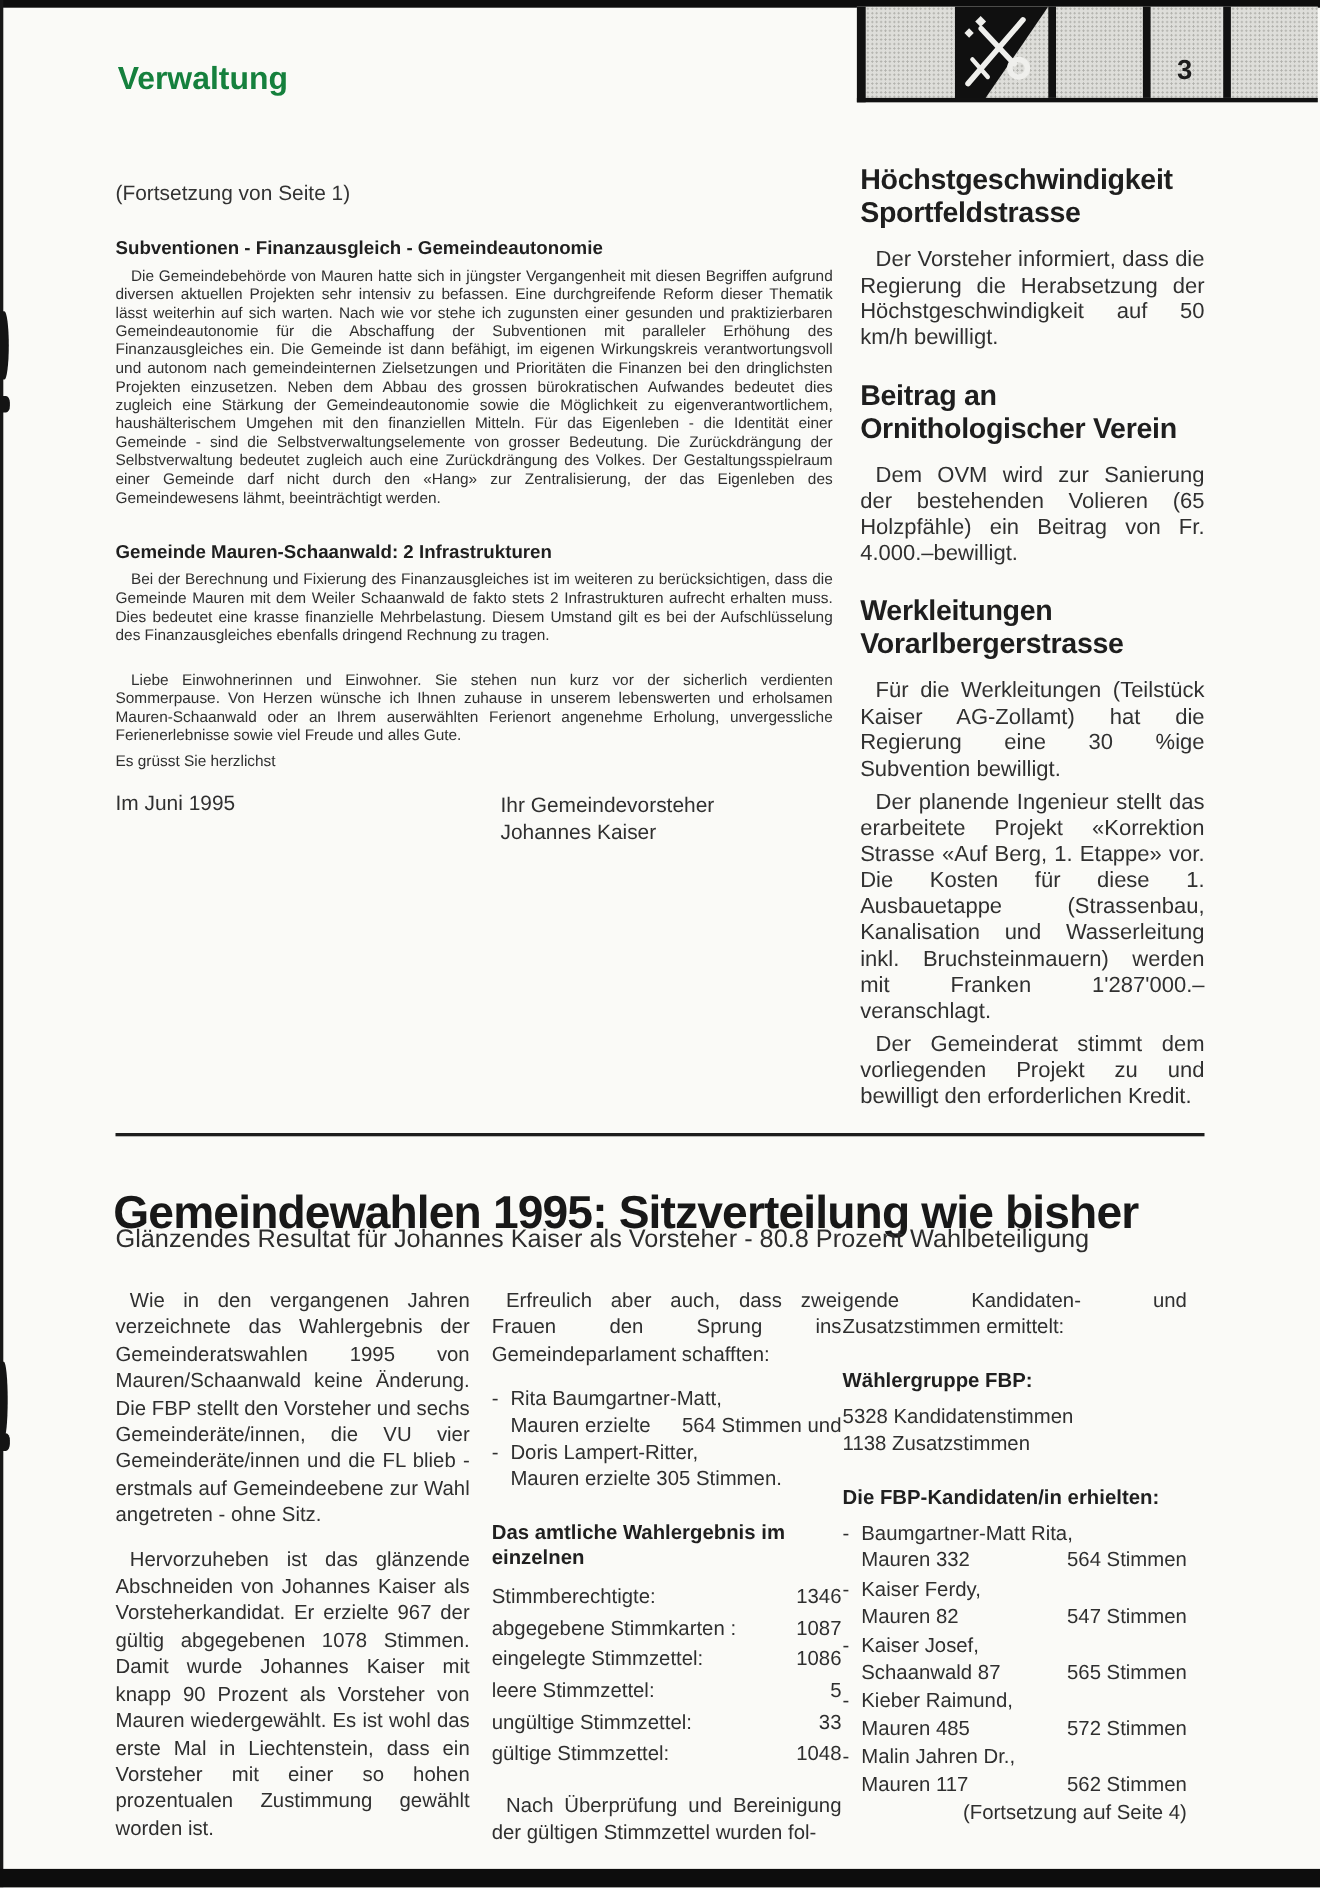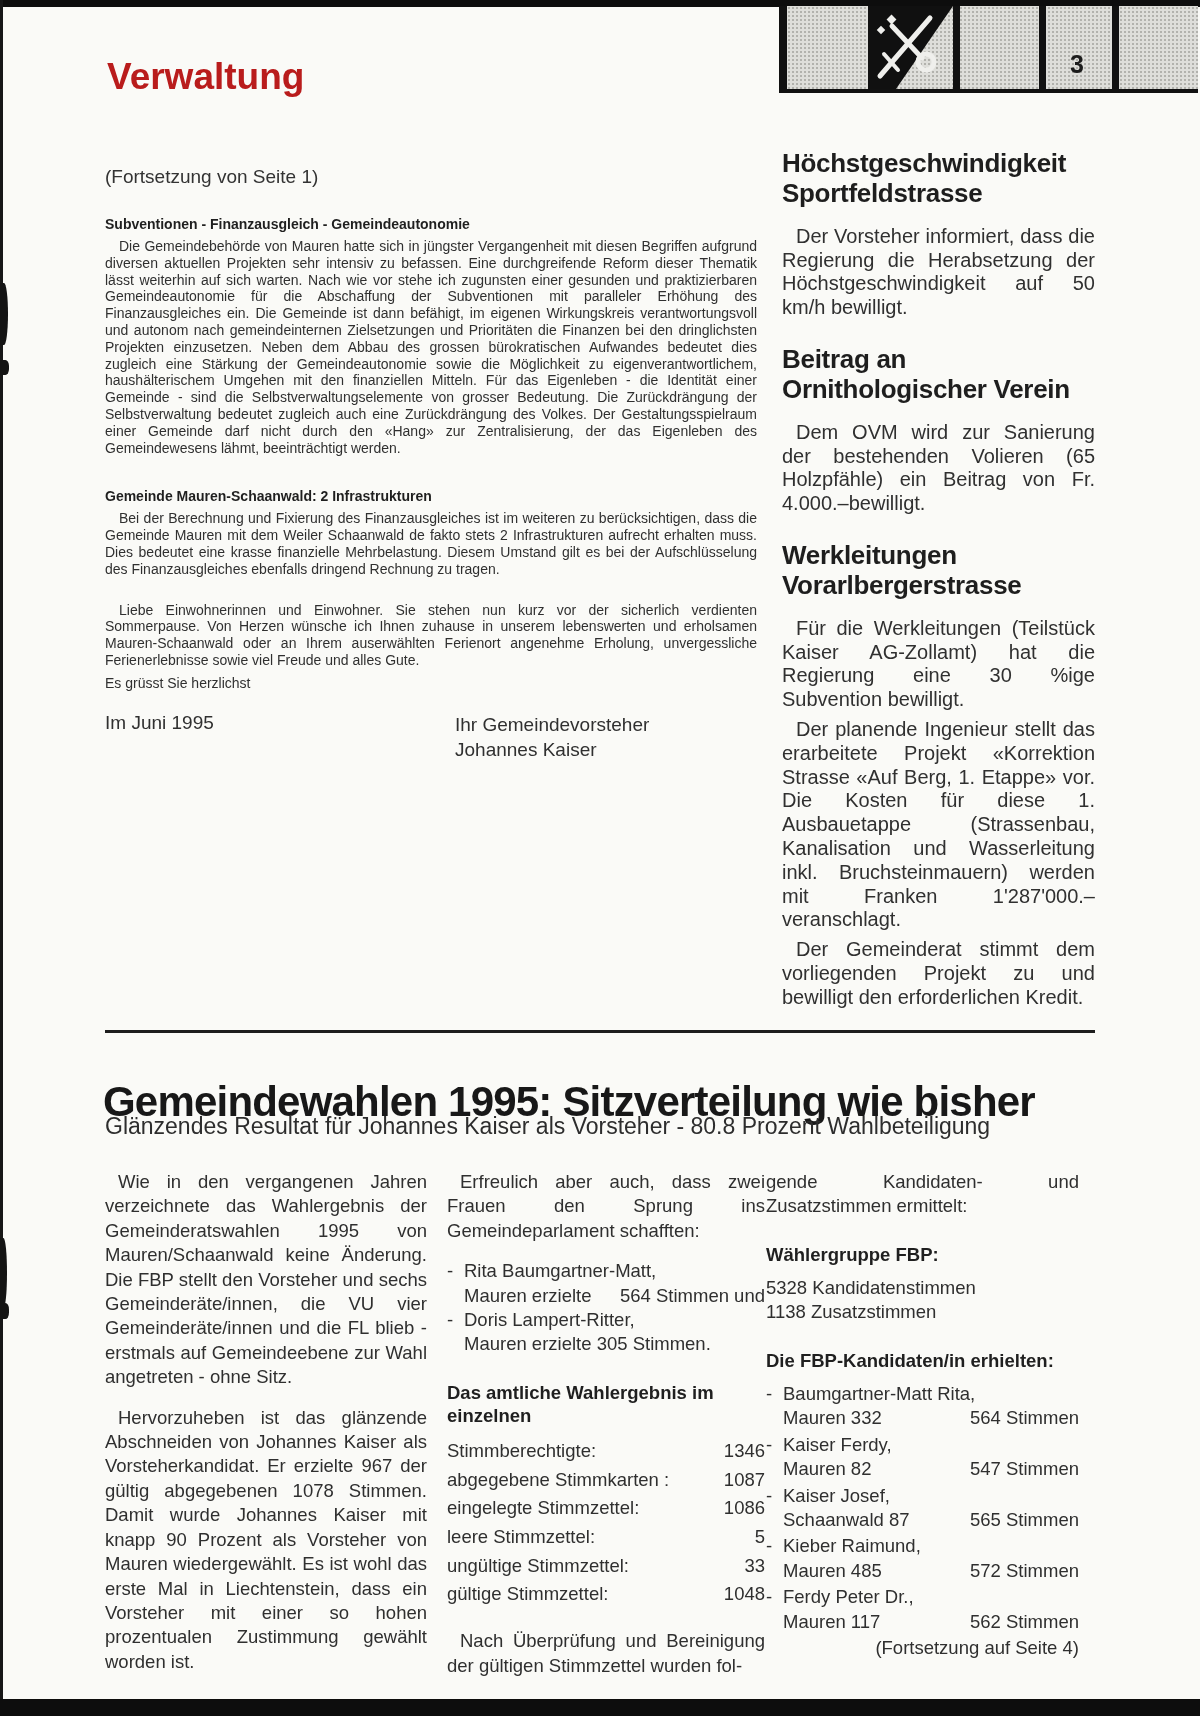--- a/index.html
+++ b/index.html
@@ -12,37 +12,37 @@
   .top-edge{position:absolute;left:0;top:0;width:100%;height:7px;background:#0d0d0d;}
   .bottom-edge{position:absolute;left:0;top:1699px;width:100%;height:17px;background:#0d0d0d;}
   .left-edge{position:absolute;left:0;top:0;width:3px;height:100%;background:#171717;}
   .edge-blob{position:absolute;background:#141414;border-radius:0 60% 60% 0;}
   .blob1{left:0;top:283px;width:8px;height:62px;}
   .blob2{left:0;top:360px;width:9px;height:15px;border-radius:0 40% 40% 0;}
   .blob3{left:0;top:1238px;width:7px;height:70px;}
   .blob4{left:0;top:1303px;width:9px;height:16px;border-radius:0 40% 40% 0;}
 
   
-  .header-title{position:absolute;left:107px;top:56px;font-size:37px;font-weight:bold;color:#b91c1c;letter-spacing:0;}
+  .header-title{position:absolute;left:107px;top:56px;font-size:29px;font-weight:bold;color:#15803d;letter-spacing:0;}
   .logo-strip{
     position:absolute;left:779px;top:6px;width:419px;height:87px;
     background-color:#dededa;
     background-image:radial-gradient(#b2b2ad 1px, rgba(0,0,0,0) 1.1px);
     background-size:4px 4px;
     border-left:8px solid #111;border-bottom:4px solid #111;box-sizing:border-box;
   }
   .strip-div{position:absolute;top:0;height:100%;width:7px;background:#111;}
   .d1{left:166px;} .d2{left:252px;} .d3{left:325px;}
   .emblem-panel{position:absolute;left:81px;top:0;width:85px;height:83px;}
   .page-number{position:absolute;left:262px;top:44px;width:56px;text-align:center;font-size:25px;font-weight:bold;color:#1c1c1c;}
 
   
   .story-left{position:absolute;left:105px;top:166px;width:652px;}
   .continuation-note{font-size:19px;margin:0 0 28px;color:#333;}
-  .sub-head{font-size:14px;font-weight:bold;color:#1f1f1f;margin:16px 0 6px;}
+  .sub-head{font-size:17px;font-weight:bold;color:#1f1f1f;margin:16px 0 6px;}
   .sub-head.spaced{margin-top:32px;}
   .body-text{font-size:14px;line-height:1.2;text-align:justify;text-indent:14px;margin:0 0 6px;color:#303030;}
   .body-text.gap-top{margin-top:24px;}
   .no-indent{text-indent:0;text-align:left;}
   .signoff{display:flex;margin-top:20px;font-size:19px;color:#303030;}
   .signoff-date{width:350px;flex:none;}
   .signoff-person{line-height:1.35;}
 
   
   .story-right{position:absolute;left:782px;top:148px;width:313px;}
@@ -243,21 +243,21 @@
         <span class="dash-body">Kieber Raimund,</span>
       </div>
       <div class="cand-place">
         <span>Mauren 485</span>
         <span>572 Stimmen</span>
       </div>
     </div>
     <div class="cand">
       <div class="dash-item">
         <span class="dash">-</span>
-        <span class="dash-body">Ferdy Peter Dr.,</span>
+        <span class="dash-body">Malin Jahren Dr.,</span>
       </div>
       <div class="cand-place">
         <span>Mauren 117</span>
         <span>562 Stimmen</span>
       </div>
     </div>
 
     <div class="next-page-note">(Fortsetzung auf Seite 4)</div>
   </div>
 

